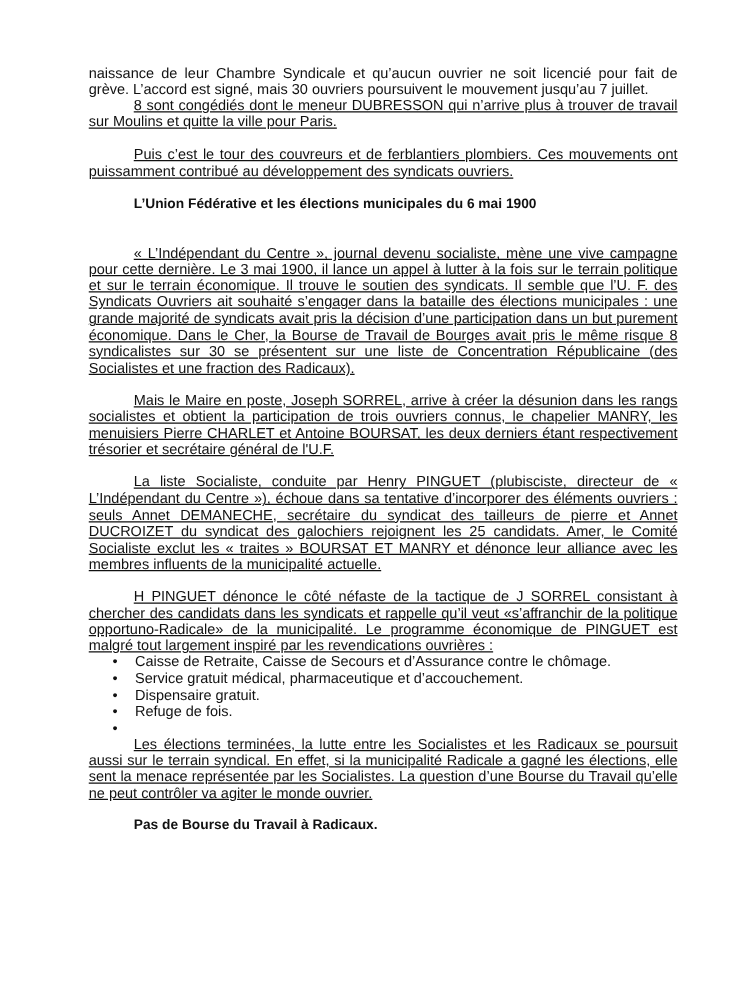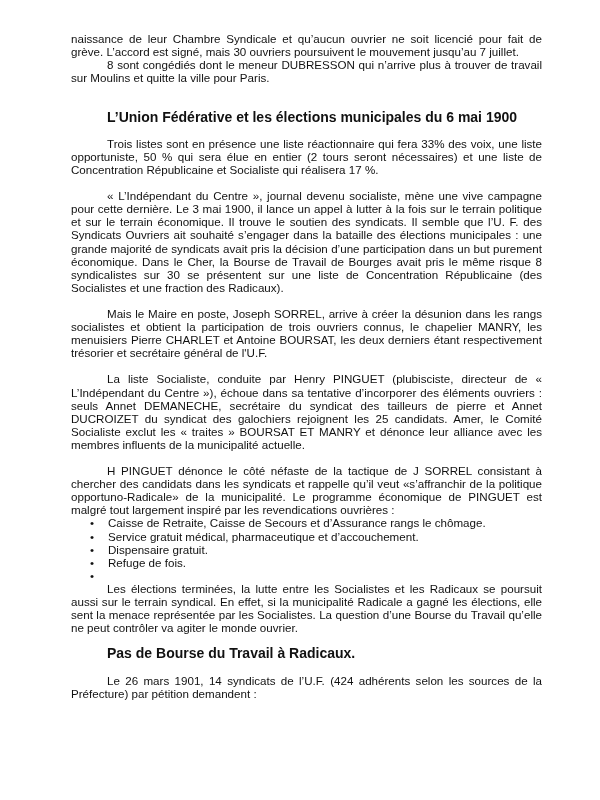--- a/index.html
+++ b/index.html
@@ -1,54 +1,53 @@
 <!DOCTYPE html>
 <html><head>
 <meta charset="utf-8">
 <style>
   html, body { margin: 0; padding: 0; background: #ffffff; }
   body { width: 600px; height: 800px; position: relative; overflow: hidden; }
   .page {
-    position: absolute; left: 71px; top: 32px; width: 471px;
+    position: absolute; left: 71px; top: 52px; width: 471px;
     font-family: "Liberation Sans", sans-serif; font-size: 11.6px; line-height: 13.1px;
     color: #111111;
   }
   p { margin: 0; text-align: justify; }
-  p.ind { text-indent: 36px; }
+  p.ind { text-indent: 36px; text-decoration: underline; }
   .gap { height: 13.1px; }
-  h2 { margin: 0; font-size: 14px; line-height: 13.1px; font-weight: bold; padding-left: 36px; }
+  h2 { margin: 0; font-size: 11px; line-height: 13.1px; font-weight: bold; padding-left: 36px; }
   ul { margin: 0; padding: 0; list-style: none; }
   ul li { position: relative; padding-left: 37px; text-align: left; }
   ul li .bullet { position: absolute; left: 19px; top: 0; }
 </style>
 </head>
 <body>
 
 <div class="page">
   <p>naissance de leur Chambre Syndicale et qu’aucun ouvrier ne soit licencié pour fait de grève. L’accord est signé, mais 30 ouvriers poursuivent le mouvement jusqu’au 7 juillet.</p>
   <p class="ind">8 sont congédiés dont le meneur DUBRESSON qui n’arrive plus à trouver de travail sur Moulins et quitte la ville pour Paris.</p>
   <div class="gap"></div>
+  <p class="ind">Puis c’est le tour des couvreurs et de ferblantiers plombiers. Ces mouvements ont puissamment contribué au développement des syndicats ouvriers.</p>
   <div class="gap"></div>
   <h2>L’Union Fédérative et les élections municipales du 6 mai 1900</h2>
   <div class="gap"></div>
-  <p class="ind">Trois listes sont en présence une liste réactionnaire qui fera 33% des voix, une liste opportuniste, 50 % qui sera élue en entier (2 tours seront nécessaires) et une liste de Concentration Républicaine et Socialiste qui réalisera 17 %.</p>
   <div class="gap"></div>
   <p class="ind">« L’Indépendant du Centre », journal devenu socialiste, mène une vive campagne pour cette dernière. Le 3 mai 1900, il lance un appel à lutter à la fois sur le terrain politique et sur le terrain économique. Il trouve le soutien des syndicats. Il semble que l’U. F. des Syndicats Ouvriers ait souhaité s’engager dans la bataille des élections municipales : une grande majorité de syndicats avait pris la décision d’une participation dans un but purement économique. Dans le Cher, la Bourse de Travail de Bourges avait pris le même risque 8 syndicalistes sur 30 se présentent sur une liste de Concentration Républicaine (des Socialistes et une fraction des Radicaux).</p>
   <div class="gap"></div>
   <p class="ind">Mais le Maire en poste, Joseph SORREL, arrive à créer la désunion dans les rangs socialistes et obtient la participation de trois ouvriers connus, le chapelier MANRY, les menuisiers Pierre CHARLET et Antoine BOURSAT, les deux derniers étant respectivement trésorier et secrétaire général de l'U.F.</p>
   <div class="gap"></div>
   <p class="ind">La liste Socialiste, conduite par Henry PINGUET (plubisciste, directeur de « L’Indépendant du Centre »), échoue dans sa tentative d’incorporer des éléments ouvriers : seuls Annet DEMANECHE, secrétaire du syndicat des tailleurs de pierre et Annet DUCROIZET du syndicat des galochiers rejoignent les 25 candidats. Amer, le Comité Socialiste exclut les « traites » BOURSAT ET MANRY et dénonce leur alliance avec les membres influents de la municipalité actuelle.</p>
   <div class="gap"></div>
   <p class="ind">H PINGUET dénonce le côté néfaste de la tactique de J SORREL consistant à chercher des candidats dans les syndicats et rappelle qu’il veut «s’affranchir de la politique opportuno-Radicale» de la municipalité. Le programme économique de PINGUET est malgré tout largement inspiré par les revendications ouvrières :</p>
   <ul>
-    <li><span class="bullet">•</span><span>Caisse de Retraite, Caisse de Secours et d’Assurance rangs le chômage.</span></li>
+    <li><span class="bullet">•</span><span>Caisse de Retraite, Caisse de Secours et d’Assurance contre le chômage.</span></li>
     <li><span class="bullet">•</span><span>Service gratuit médical, pharmaceutique et d’accouchement.</span></li>
     <li><span class="bullet">•</span><span>Dispensaire gratuit.</span></li>
     <li><span class="bullet">•</span><span>Refuge de fois.</span></li>
     <li><span class="bullet">•</span></li>
   </ul>
   <div class="gap"></div>
   <p class="ind">Les élections terminées, la lutte entre les Socialistes et les Radicaux se poursuit aussi sur le terrain syndical. En effet, si la municipalité Radicale a gagné les élections, elle sent la menace représentée par les Socialistes. La question d’une Bourse du Travail qu’elle ne peut contrôler va agiter le monde ouvrier.</p>
   <div class="gap"></div>
   <h2>Pas de Bourse du Travail à Radicaux.</h2>
   <div class="gap"></div>
-  <p class="ind">Le 26 mars 1901, 14 syndicats de l’U.F. (424 adhérents selon les sources de la Préfecture) par pétition demandent :</p>
 </div>
 
 </body></html>

